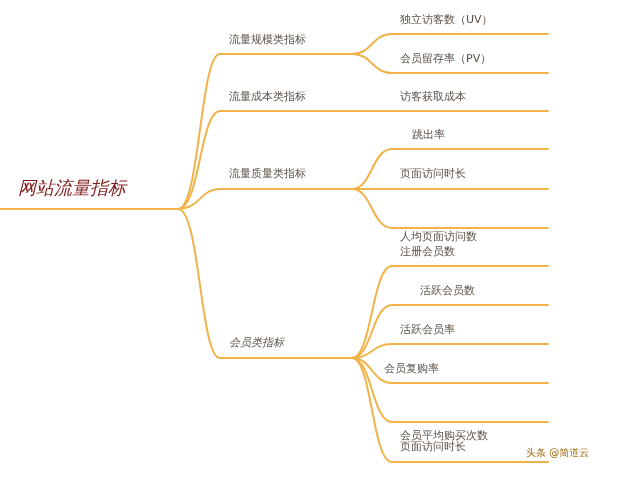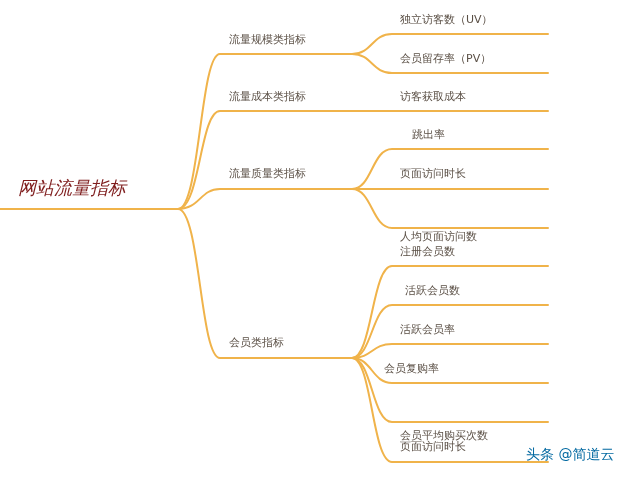--- a/index.html
+++ b/index.html
@@ -1,20 +1,20 @@
 <!DOCTYPE html>
 <html><head>
 <meta charset="utf-8">
 <style>
   html,body{margin:0;padding:0;background:#ffffff;}
   body{width:640px;height:478px;position:relative;overflow:hidden;font-family:"DejaVu Sans","Liberation Sans",sans-serif;}
   #map{position:absolute;left:0;top:0;}
   .lbl{position:absolute;white-space:nowrap;color:#5a4f45;font-size:11px;line-height:16px;}
   .root{font-size:18px;color:#7f1d1d;line-height:22px;font-style:italic;}
-  .wm{position:absolute;color:#0369a1;font-size:14px;white-space:nowrap;}
+  .wm{position:absolute;color:#a16207;font-size:10px;white-space:nowrap;}
 </style>
 </head>
 <body>
 
 <svg id="map" width="640" height="478">
   <g fill="none" stroke="#f0b34a" stroke-width="2" stroke-linecap="round">
 
     <path d="M0 209 H178"></path>
 
     <path d="M178 209 C200 209,200 54,220 54 H352"></path>
@@ -38,28 +38,28 @@
     <path d="M352 358 C372 358,372 422,392 422 H548"></path>
     <path d="M352 358 C372 358,372 462,392 462 H548"></path>
   </g>
 </svg>
 
 <div class="lbl root" style="left:18px;top:177px;">网站流量指标</div>
 
 <div class="lbl" style="left:229px;top:32px;">流量规模类指标</div>
 <div class="lbl" style="left:229px;top:89px;">流量成本类指标</div>
 <div class="lbl" style="left:229px;top:166px;">流量质量类指标</div>
-<div class="lbl" style="left:229px;top:335px;">会员类指标</div>
+<div class="lbl" style="left:229px;top:335px;font-style:italic;">会员类指标</div>
 
 <div class="lbl" style="left:400px;top:12px;">独立访客数（UV）</div>
 <div class="lbl" style="left:400px;top:51px;">会员留存率（PV）</div>
 <div class="lbl" style="left:400px;top:89px;">访客获取成本</div>
 <div class="lbl" style="left:412px;top:127px;">跳出率</div>
 <div class="lbl" style="left:400px;top:166px;">页面访问时长</div>
 <div class="lbl" style="left:400px;top:209px;margin-top:20px;">人均页面访问数</div>
 <div class="lbl" style="left:400px;top:244px;">注册会员数</div>
-<div class="lbl" style="left:405px;top:283px;">活跃会员数</div>
+<div class="lbl" style="left:420px;top:283px;">活跃会员数</div>
 <div class="lbl" style="left:400px;top:322px;">活跃会员率</div>
 <div class="lbl" style="left:384px;top:361px;text-align:right;">会员复购率</div>
 <div class="lbl" style="left:400px;top:400px;margin-top:28px;">会员平均购买次数</div>
 <div class="lbl" style="left:400px;top:439px;">页面访问时长</div>
 
 <div class="wm" style="left:526px;top:446px;">头条 @简道云</div>
 
 </body></html>

